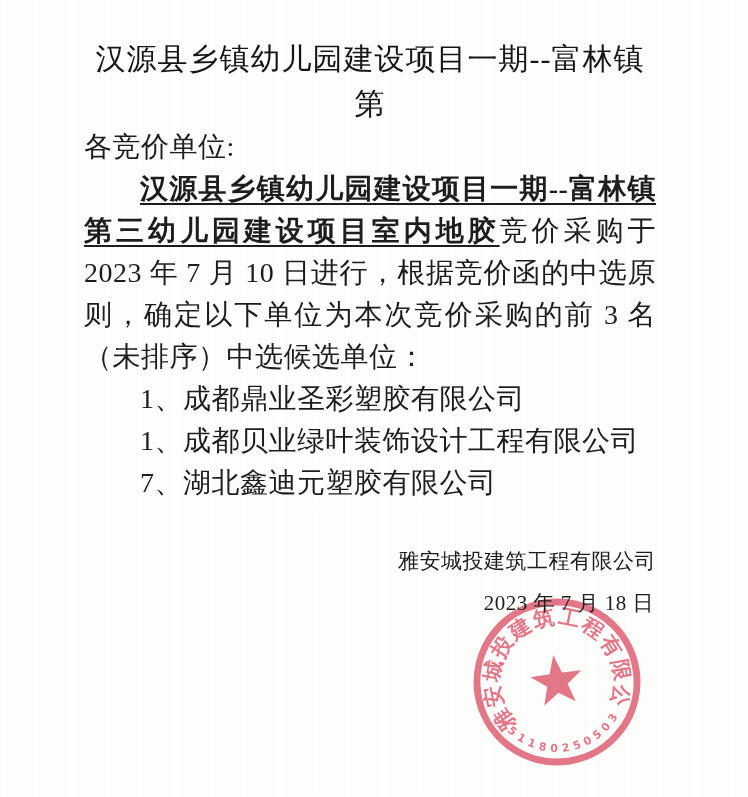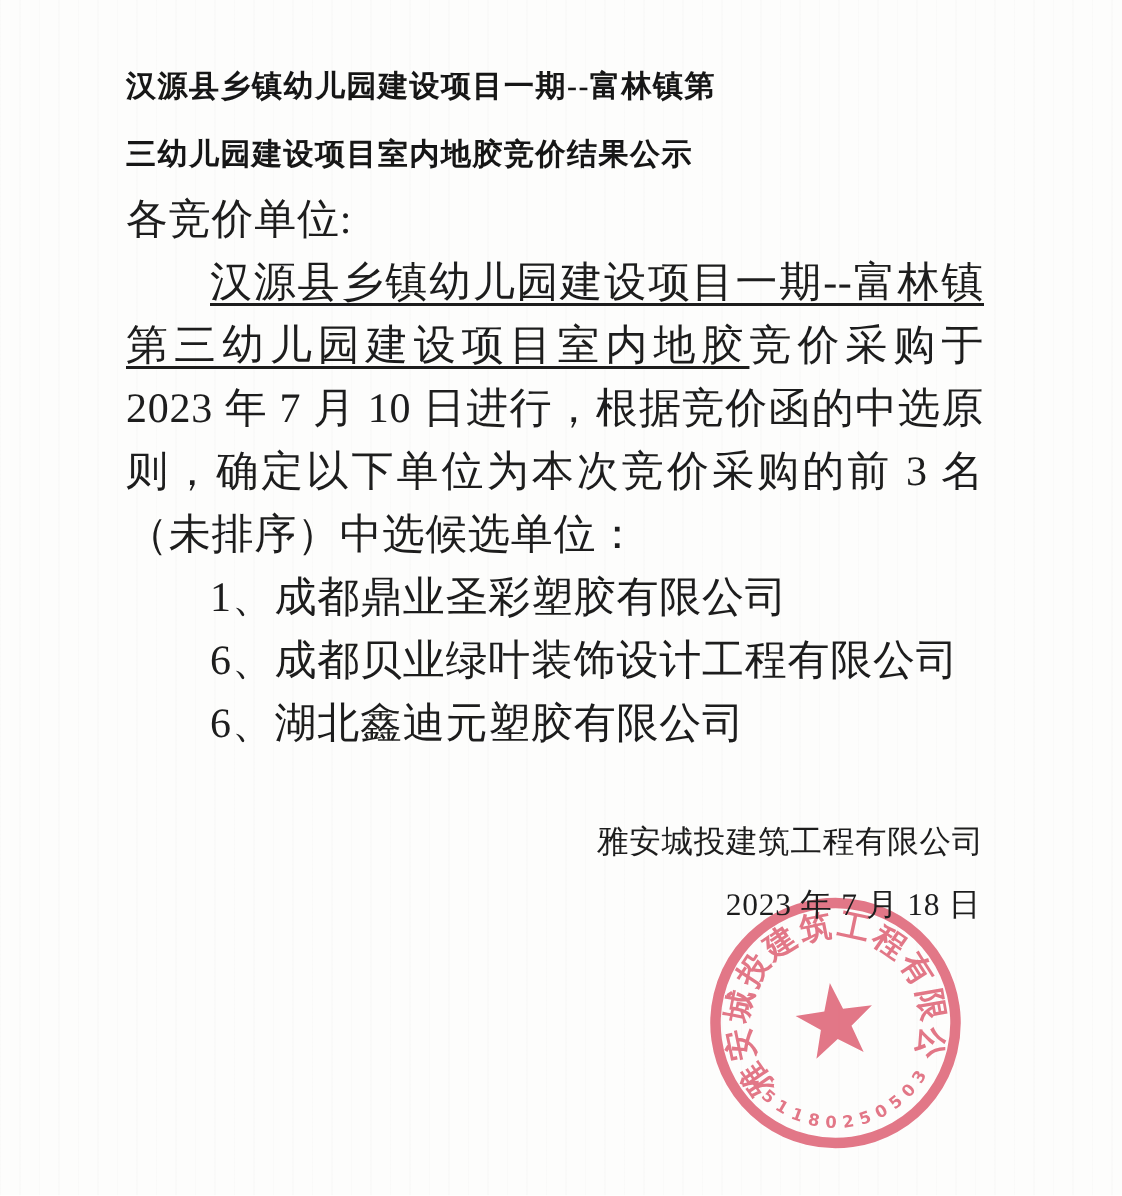--- a/index.html
+++ b/index.html
@@ -10,34 +10,34 @@
     padding:36px 92px 0 84px;
     background:
       repeating-linear-gradient(90deg, rgba(120,120,120,0.025) 0 1px, rgba(0,0,0,0) 1px 13px),
       #fdfdfc;
     font-family:"Liberation Serif","DejaVu Serif",serif;
     color:#1d1d1d;
     overflow:hidden;
   }
   .doc-title {
     margin:0;
-    font-size:20px;
+    font-size:30px;
     line-height:45px;
-    font-weight:700;
-    text-align:left;
+    font-weight:400;
+    text-align:center;
     color:#161616;
     letter-spacing:1px;
   }
   .doc-title .title-line { display:block; }
   .doc-body { font-size:28px; line-height:42px; letter-spacing:0.5px; }
   .salutation { margin:34px 0 0 0; }
   .para { margin:0; text-align:justify; }
   .indent { text-indent:2em; }
   .emph {
-    font-weight:400;
+    font-weight:700;
     text-decoration:underline;
     text-decoration-thickness:1.6px;
     text-underline-offset:5px;
   }
   .winner-list { margin:0; padding:0 0 0 2em; list-style:none;font-family:Liberation Serif, serif; }
   .winner-list li { margin:0; }
   .signature {
     position:relative;
     z-index:2;
     margin-top:36px;
@@ -70,33 +70,32 @@
     fill:#dd5a6e; letter-spacing:4.5px;
   }
 </style>
 </head>
 <body>
 
 <div class="page">
 
   <h1 class="doc-title">
     <span class="title-line">汉源县乡镇幼儿园建设项目一期--富林镇第</span>
-    <span class="title-line">三幼儿园建设项目室内地胶竞价结果公示</span>
   </h1>
 
   <div class="doc-body">
 
     <p class="para salutation">各竞价单位:</p>
 
     <p class="para indent"><span class="emph">汉源县乡镇幼儿园建设项目一期--富林镇第三幼儿园建设项目室内地胶</span><span>竞价采购于 2023 年 7 月 10 日进行，根据竞价函的中选原则，确定以下单位为本次竞价采购的前 3 名（未排序）中选候选单位：</span></p>
 
     <ol class="winner-list">
       <li>1、成都鼎业圣彩塑胶有限公司</li>
-      <li>6、成都贝业绿叶装饰设计工程有限公司</li>
-      <li>6、湖北鑫迪元塑胶有限公司</li>
+      <li>1、成都贝业绿叶装饰设计工程有限公司</li>
+      <li>7、湖北鑫迪元塑胶有限公司</li>
     </ol>
 
 
   </div>
 
   <div class="seal">
     <svg viewBox="-90 -90 180 180" xmlns="http://www.w3.org/2000/svg">
       <defs>
         <path id="seal-arc-top" d="M -44.4 37.3 A 58 58 0 1 1 44.4 37.3" fill="none"></path>
         <path id="seal-arc-bottom" d="M -60.6 35 A 70 70 0 0 0 60.6 35" fill="none"></path>

